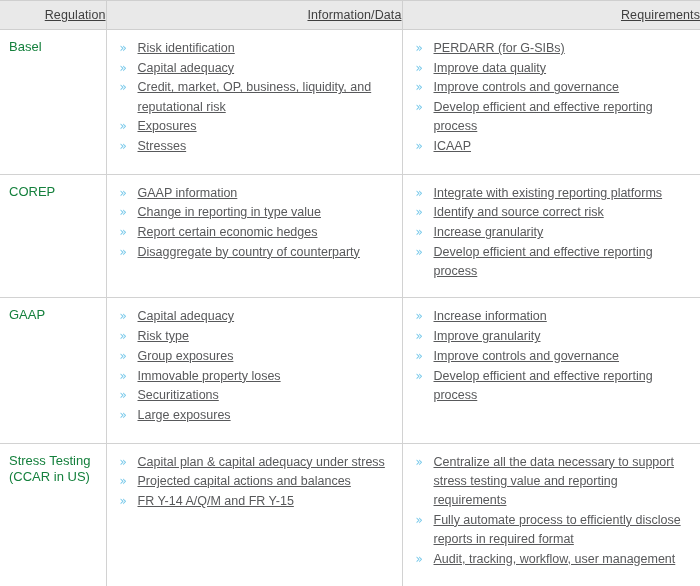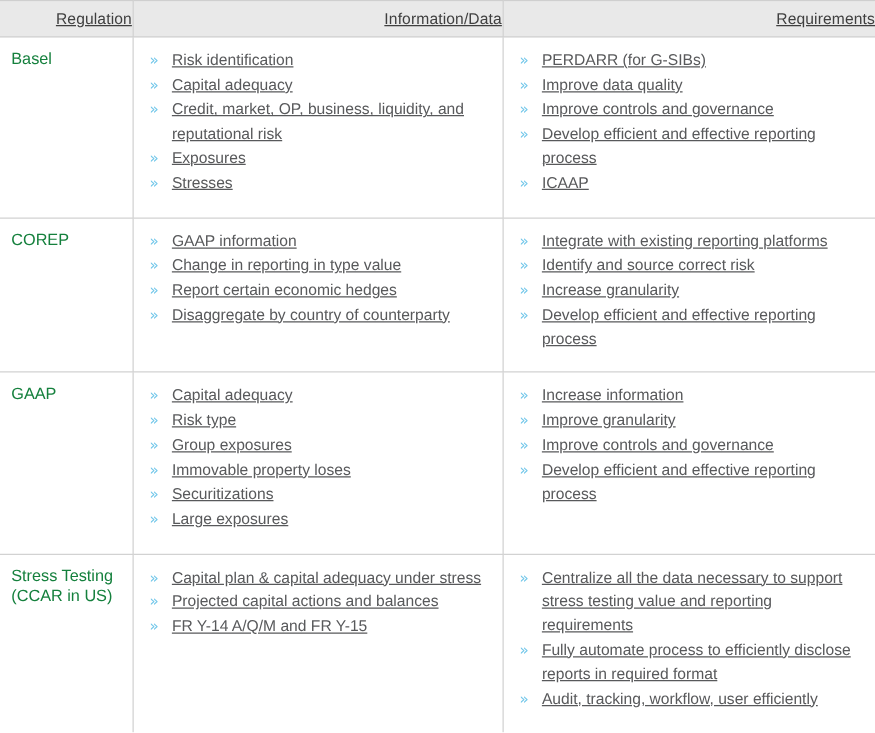--- a/index.html
+++ b/index.html
@@ -297,19 +297,19 @@
             <li>
               <span class="bullet-icon">»</span>
               <span class="bullet-text">Centralize all the data necessary to support stress testing value and reporting requirements</span>
             </li>
             <li>
               <span class="bullet-icon">»</span>
               <span class="bullet-text">Fully automate process to efficiently disclose reports in required format</span>
             </li>
             <li>
               <span class="bullet-icon">»</span>
-              <span class="bullet-text">Audit, tracking, workflow, user efficiently</span>
+              <span class="bullet-text">Audit, tracking, workflow, user management</span>
             </li>
           </ul>
         </td>
       </tr>
     </tbody>
 </table>
 
 </body></html>

